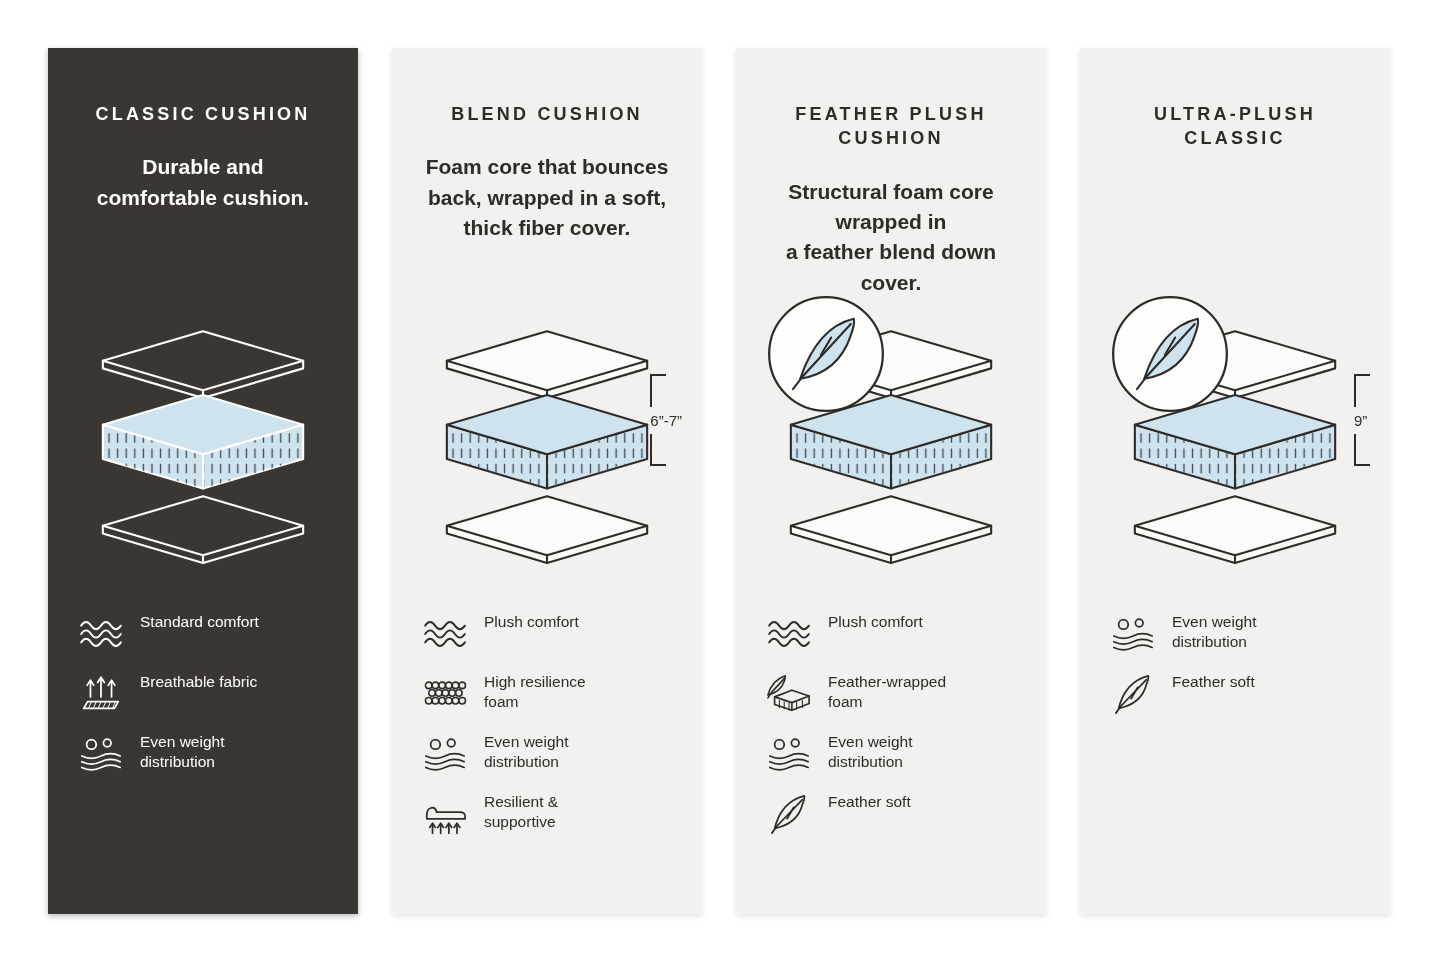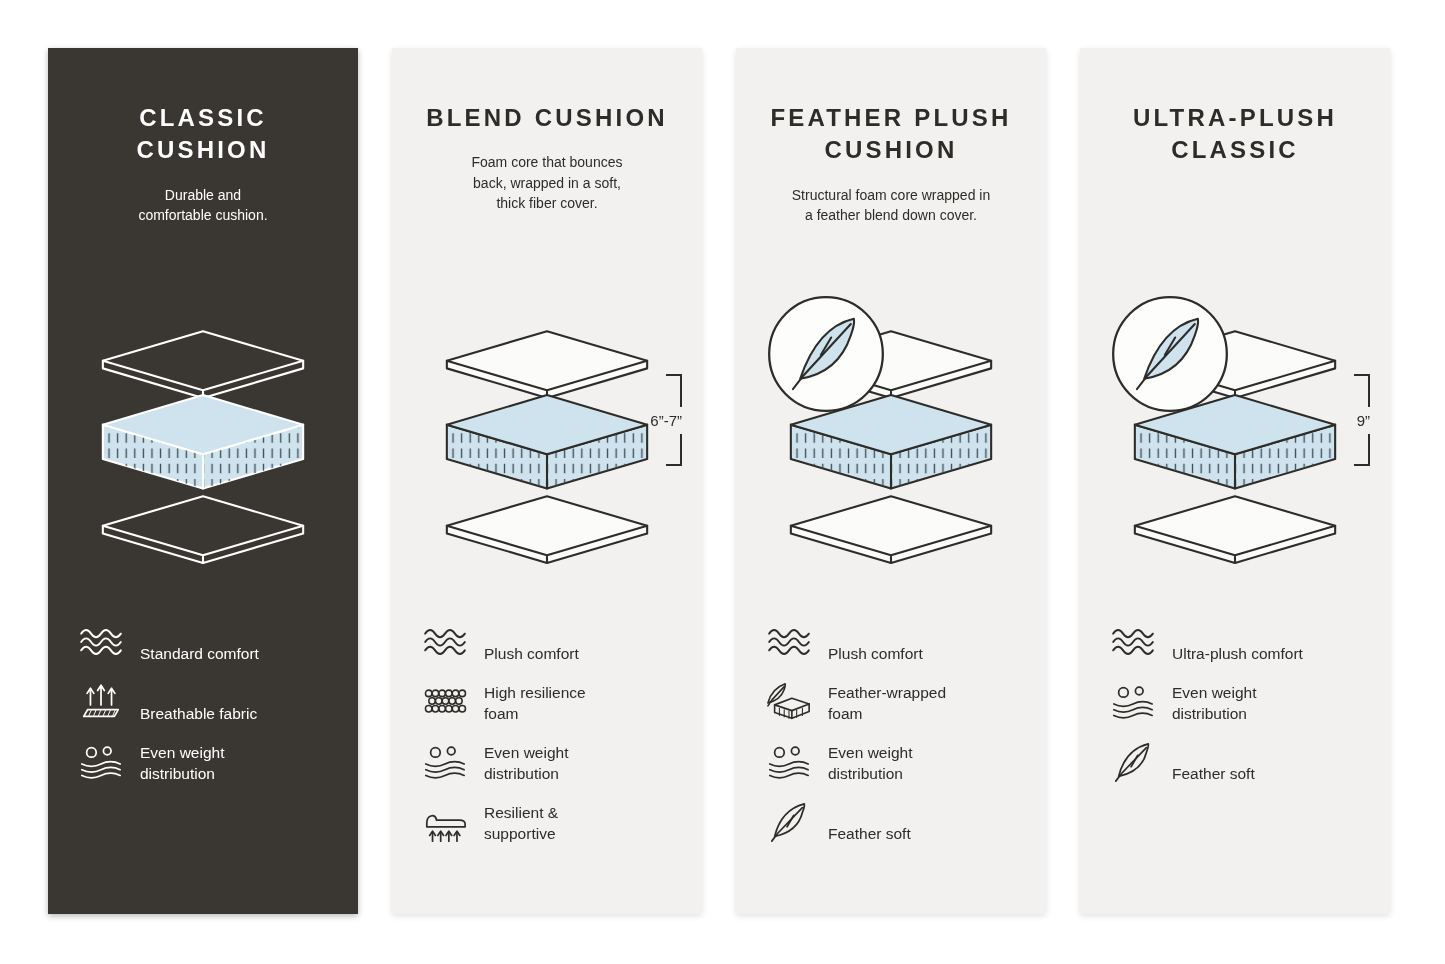--- a/index.html
+++ b/index.html
@@ -17,31 +17,31 @@
     --slab-fill: rgba(0,0,0,0);
     box-shadow:0 2px 6px rgba(0,0,0,.28);
   }
   .card.light {
     background: var(--light-card-bg, #f2f1ef);
     color: var(--ink, #2e2c29);
     --slab-fill:#fbfbfa;
     box-shadow:0 2px 6px rgba(0,0,0,.12);
   }
   .head { height:168px; text-align:center; }
-  .title { margin-top:24px; font-size:24px; font-weight:bold; letter-spacing:3.2px; line-height:1.35; white-space:pre-line; }
-  .desc { margin-top:18px; font-size:14px; line-height:1.45; white-space:pre-line; }
+  .title { margin-top:24px; font-size:18px; font-weight:bold; letter-spacing:3.2px; line-height:1.35; white-space:pre-line; }
+  .desc { margin-top:26px; font-size:21px; line-height:1.45; white-space:pre-line;font-weight:bold; }
   .diagram-area { position:relative; height:330px; padding-top:38px; }
   .cushion { display:block; margin:0 auto; width:248px; height:260px; overflow:visible; }
   .badge { position:absolute; top:22px; left:-2px; width:124px; height:124px; }
-  .measure { position:absolute; top:104px; right:-10px; height:92px; display:flex; flex-direction:column; align-items:flex-end; }
+  .measure { position:absolute; top:104px; right:-10px; height:92px; display:flex; flex-direction:column; align-items:flex-start; }
   .measure .cap { width:16px; height:2px; flex:0 0 2px; background:currentColor; }
   .measure .stem { width:2px; flex:1; background:currentColor; }
   .measure .value { font-size:15px; padding:5px 0; white-space:nowrap; }
   .features { list-style:none; margin-top:12px; }
-  .feature { display:flex; align-items:flex-end; min-height:52px; margin-bottom:8px; }
+  .feature { display:flex; align-items:flex-start; min-height:52px; margin-bottom:8px; }
   .feature .ic { flex:0 0 46px; width:46px; height:44px; margin-right:16px; }
   .feature .lbl { font-size:15.5px; line-height:1.32; white-space:pre-line; }
   .defs-holder { position:absolute; width:0; height:0; overflow:hidden; }
 </style>
 </head>
 <body>
 
 <svg class="defs-holder" aria-hidden="true">
   <defs>
     <pattern id="hatch-v" width="9" height="16" patternUnits="userSpaceOnUse">
@@ -312,26 +312,20 @@
         <span class="cap"></span>
         <span class="stem"></span>
         <span class="value">9”</span>
         <span class="stem"></span>
         <span class="cap"></span>
       </div>
     </div>
     <ul class="features">
       <li class="feature">
         <svg class="ic">
-            <use href="#sym-waves"></use>
-          </svg>
-        <span class="lbl">Ultra-plush comfort</span>
-      </li>
-      <li class="feature">
-        <svg class="ic">
             <use href="#sym-weight"></use>
           </svg>
         <span class="lbl">Even weight
 distribution</span>
       </li>
       <li class="feature">
         <svg class="ic">
             <use href="#sym-feather"></use>
           </svg>
         <span class="lbl">Feather soft</span>

